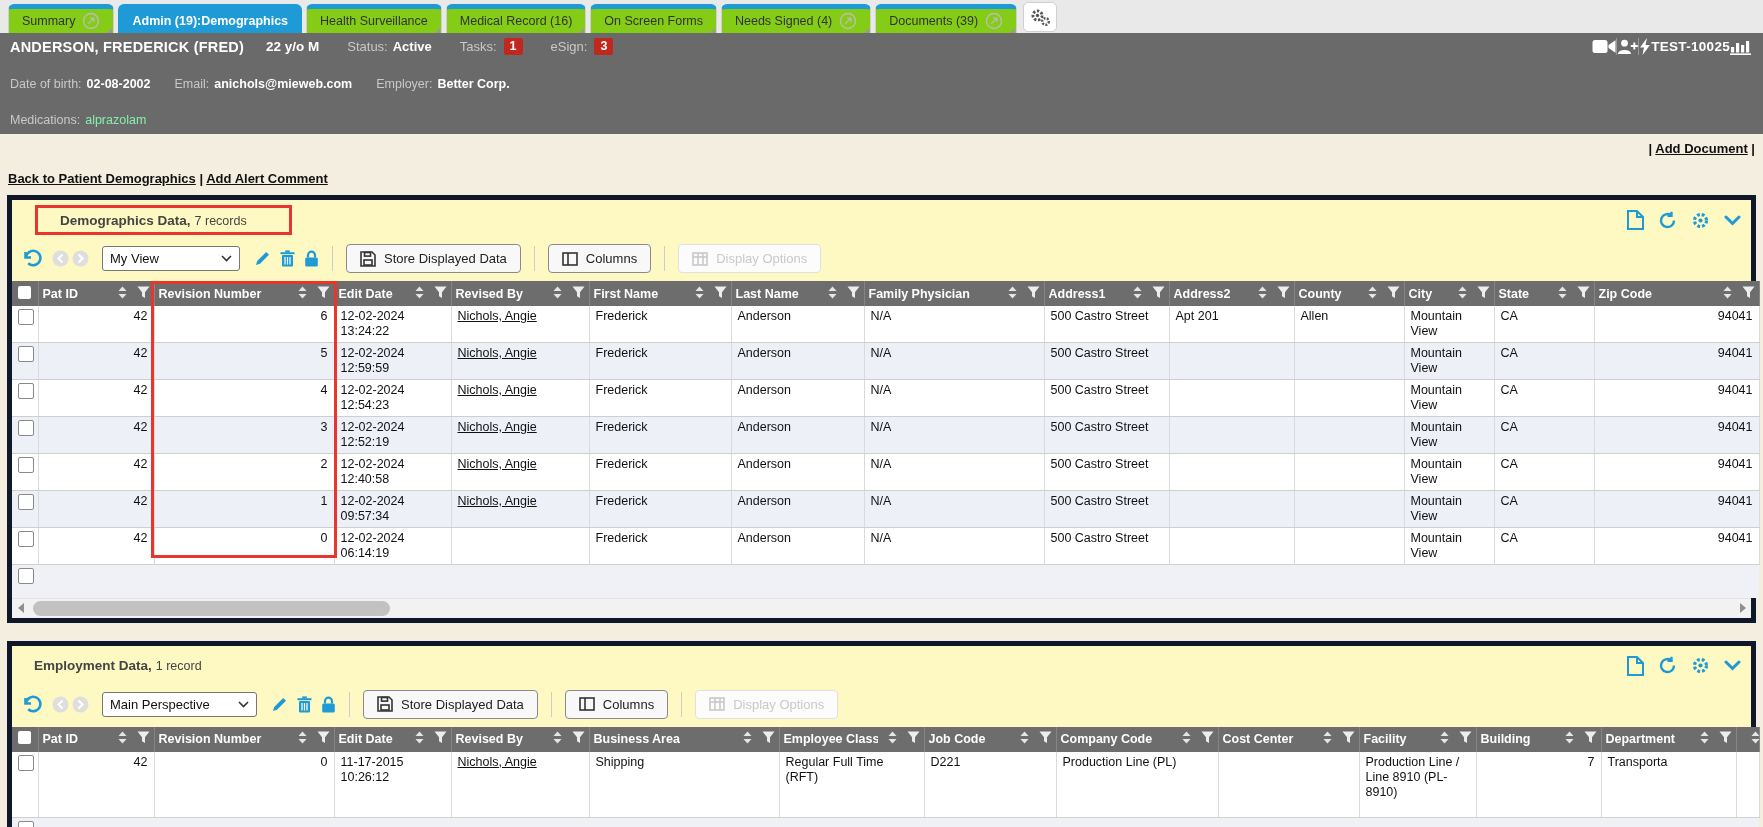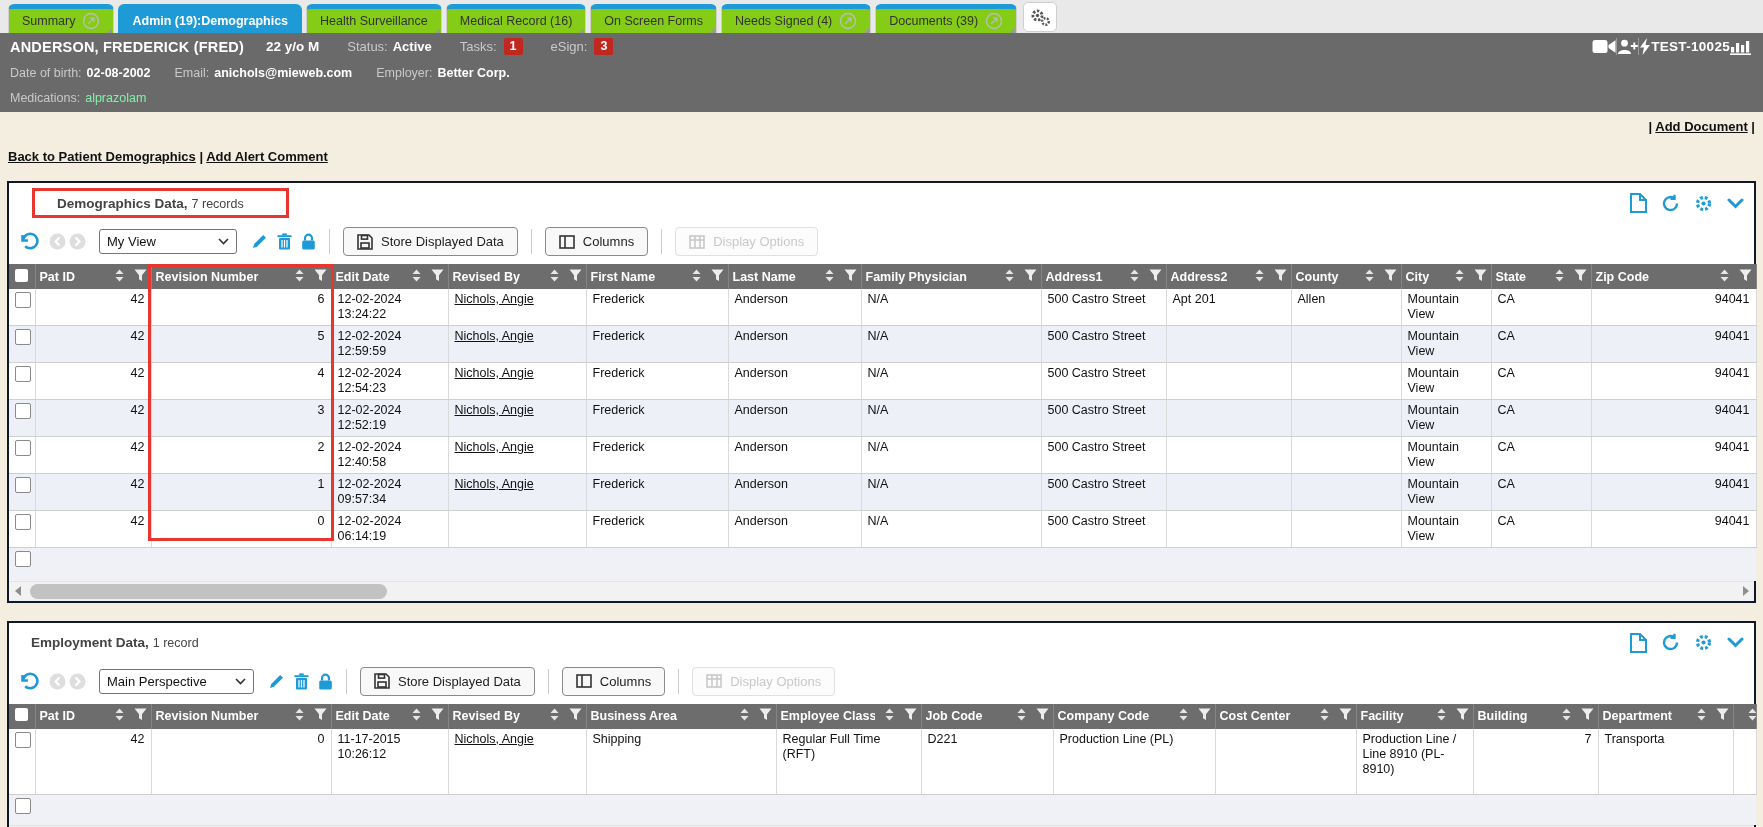--- a/index.html
+++ b/index.html
@@ -24,32 +24,32 @@
   .b-line1{display:flex;align-items:center;font-size:13px;}
   .b-name{font-size:14.5px;font-weight:bold;letter-spacing:.2px;}
   .b-agesex{font-weight:bold;margin-left:22px;font-size:13.5px;}
   .b-lab{color:#c9c9c9;margin-left:28px;}
   .b-val{font-weight:bold;margin-left:5px;}
   .badge{display:inline-block;margin-left:7px;background:#c0281f;color:#fff;font-weight:bold;
          padding:1px 6px 2px;border-radius:2px;font-size:12.5px;}
   .b-right{margin-left:auto;display:flex;align-items:center;}
   .b-sep{width:1px;height:17px;background:#9a9a9a;}
   .station{font-weight:bold;font-size:13.5px;letter-spacing:.3px;}
-  .b-line2,.b-line3{display:flex;font-size:12.5px;margin-top:11px;}
+  .b-line2,.b-line3{display:flex;font-size:12.5px;margin-top:22px;}
   .b-lab2{color:#c9c9c9;}
   .b-val2{font-weight:bold;margin-left:5px;margin-right:24px;}
   .b-med{color:#86efac;margin-left:5px;}
 
   
   .adddoc-row{text-align:right;padding:7px 8px 0 0;font-size:13px;color:#111;font-weight:bold;}
   .links-row{padding:15px 0 9px 8px;font-size:13px;color:#111;font-weight:bold;}
   a.plain{color:#111;text-decoration:underline;cursor:pointer;}
 
   
-  .panel{margin:8px 7px;background:#ffffff;border:2px solid #0f172a;}
+  .panel{margin:0 7px;background:#fef9c3;border:5px solid #0f172a;}
   .panel + .panel{margin-top:18px;}
   .panel-title{position:relative;display:flex;align-items:center;height:40px;}
   .pt-text{font-size:13.5px;color:#444;white-space:nowrap;}
   .pt-bold{font-weight:bold;}
   .pt-count{font-size:12.5px;margin-left:4px;}
   .pt-demo .pt-text{margin-left:48px;}
   .pt-emp .pt-text{margin-left:22px;}
   .anno-title{position:absolute;left:23px;top:5px;width:257px;height:30px;border:3px solid #e8352e;
               box-sizing:border-box;pointer-events:none;z-index:5;}
   .title-icons{margin-left:auto;display:flex;align-items:center;gap:14px;padding-right:10px;}

